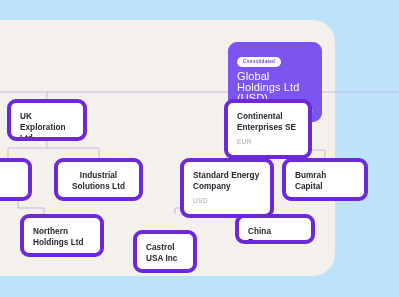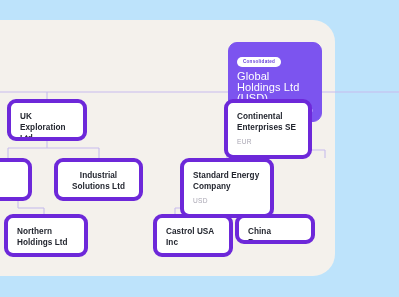--- a/index.html
+++ b/index.html
@@ -177,27 +177,31 @@
   <div class="node" style="left:54px; top:158px; width:89px; height:43px;text-align:center;">
     <div class="nm">Industrial Solutions Ltd</div>
     <div class="cur">GBP</div>
   </div>
 
   <div class="node" style="left:180px; top:158px; width:94px; height:60px;">
     <div class="nm">Standard Energy Company</div>
     <div class="cur">USD</div>
   </div>
 
-
-  <div class="node" style="left:4px; top:214px; width:84px; height:43px;">
+  <div class="node" style="left:282px; top:158px; width:86px; height:43px;">
+    <div class="nm">Bumrah Capital</div>
+    <div class="cur">CAD</div>
+  </div>
+
+  <div class="node" style="left:20px; top:214px; width:84px; height:43px;">
     <div class="nm">Northern Holdings Ltd</div>
     <div class="cur">EUR</div>
   </div>
 
-  <div class="node" style="left:133px; top:214px; width:80px; height:43px;margin-left:20px;">
+  <div class="node" style="left:133px; top:230px; width:64px; height:43px;">
     <div class="nm">Castrol USA Inc</div>
     <div class="cur">USD</div>
   </div>
 
   <div class="node" style="left:235px; top:214px; width:80px; height:30px;">
     <div class="nm">China Resources Ltd</div>
     <div class="cur">CNY</div>
   </div>
 
 </div>

